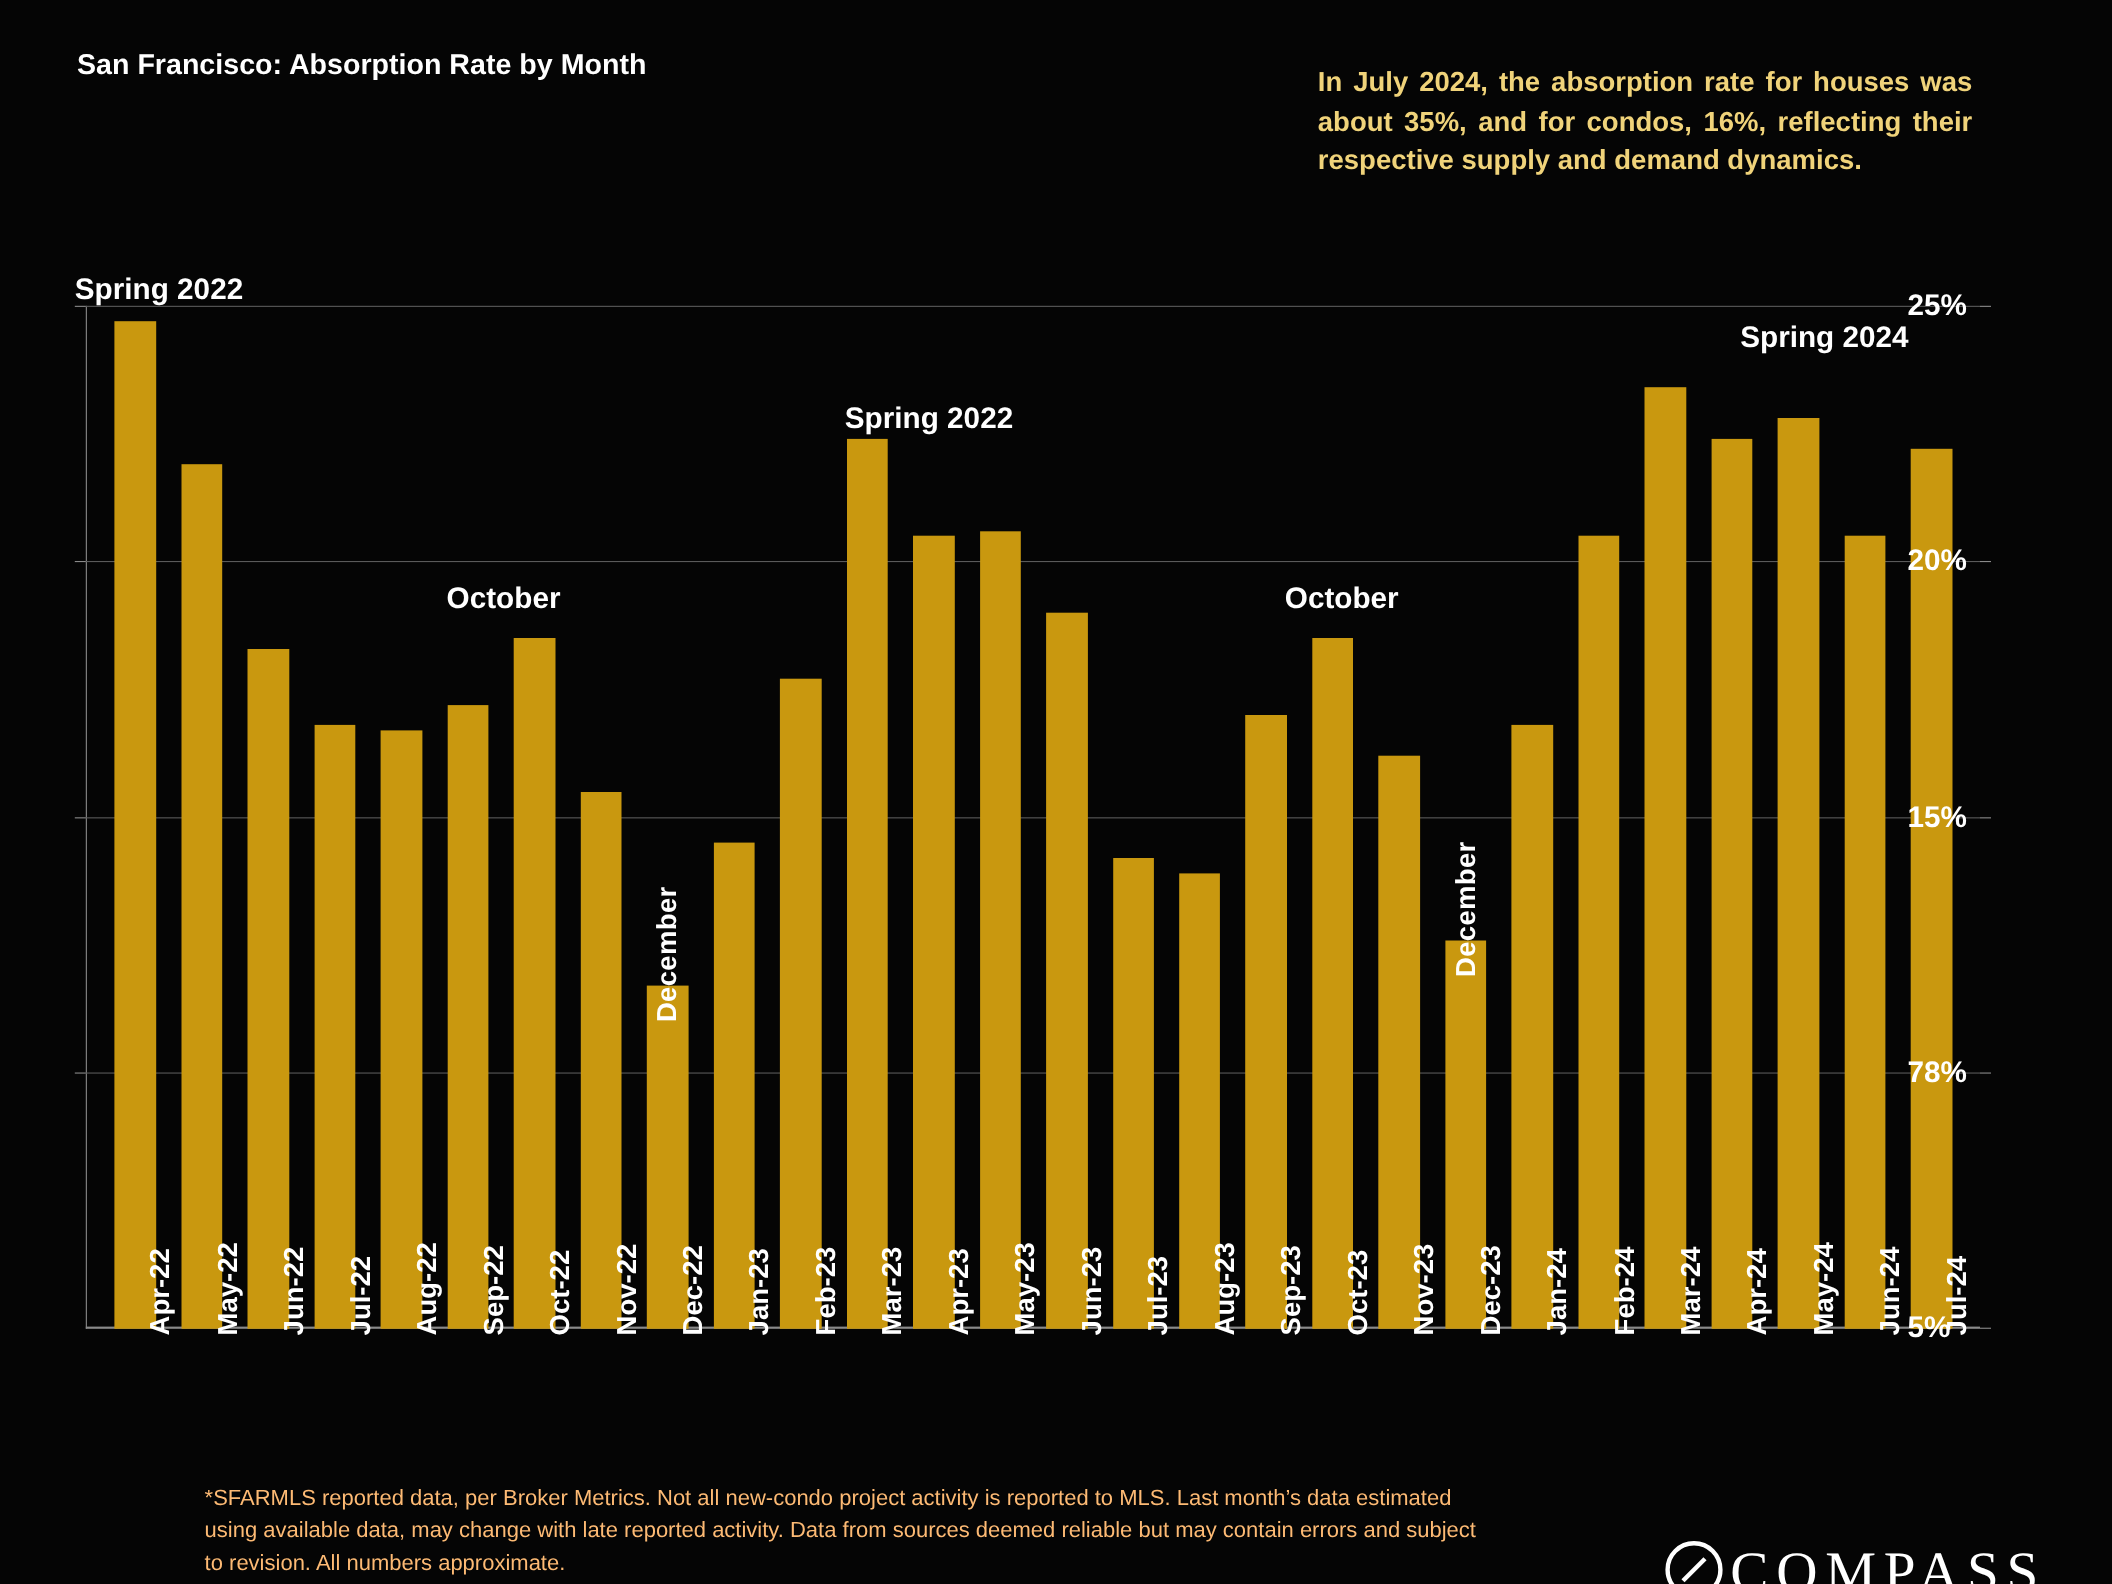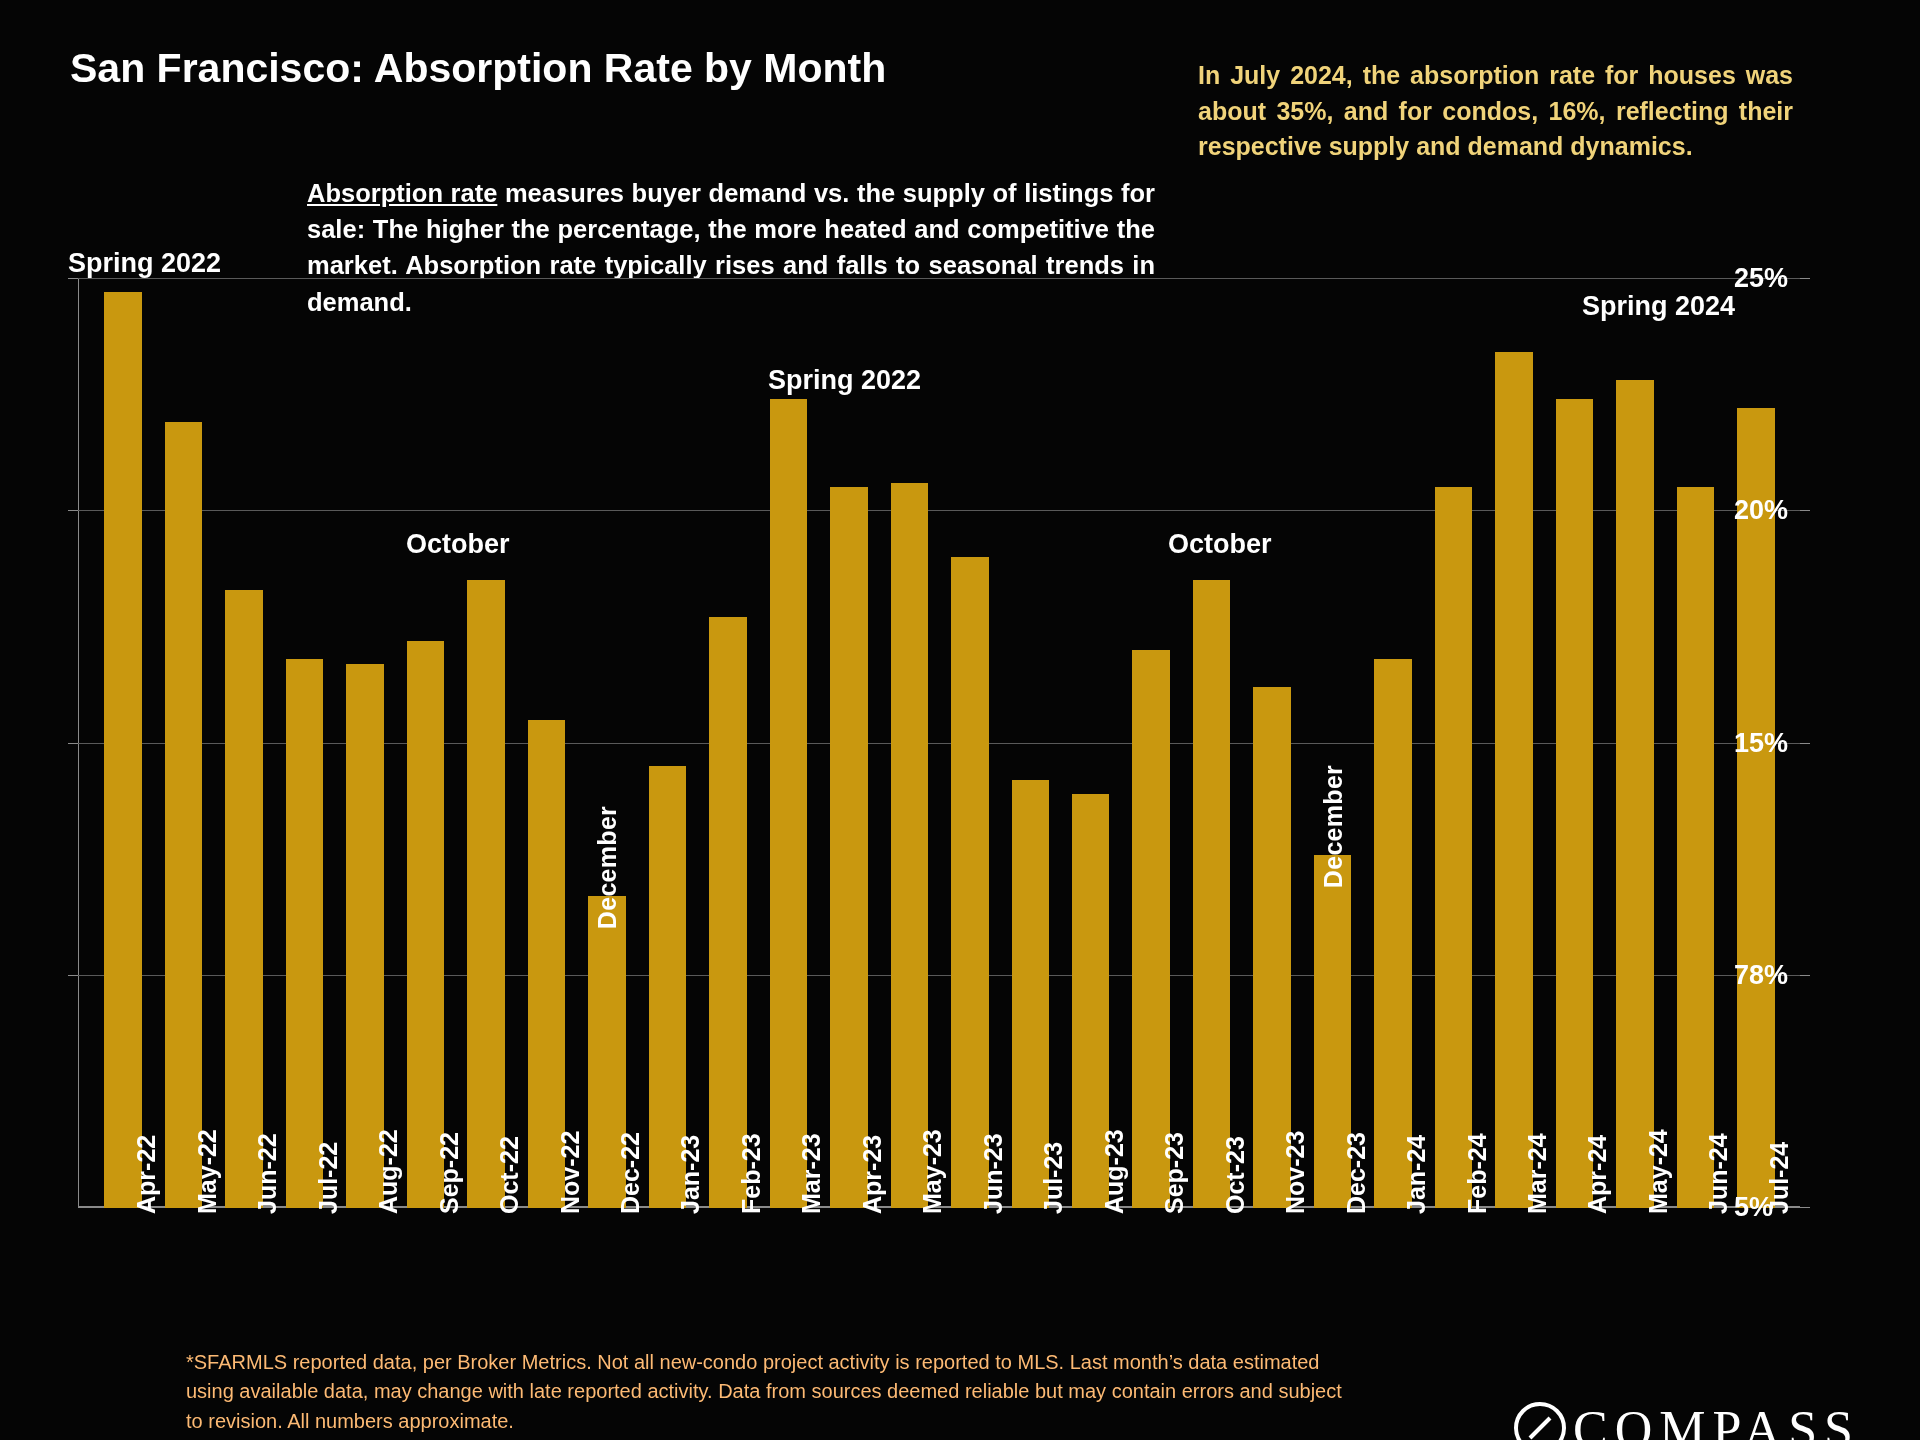--- a/index.html
+++ b/index.html
@@ -28,21 +28,21 @@
     left: 70px;
     top: 36px;
   }
   #chart-title {
     font-size: 36px;
     font-weight: bold;
     letter-spacing: 0.1px;
     line-height: 1.22;
   }
   #chart-subtitle {
-    font-size: 41px;
+    font-size: 26px;
     font-weight: bold;
     line-height: 1.3;
     margin-top: 6px;
   }
 
   
   #description-block {
     position: absolute;
     left: 307px;
     top: 175px;
@@ -245,23 +245,20 @@
 </style>
 </head>
 <body>
 
 <div class="stage">
 
   <div id="title-block">
     <div id="chart-subtitle">San Francisco:  Absorption Rate by Month</div>
   </div>
 
-  <div id="description-block">
-    <span class="u">Absorption rate</span><span> measures buyer demand vs. the supply of listings for sale: The higher the percentage, the more heated and competitive the market. Absorption rate typically rises and falls to seasonal trends in demand.</span>
-  </div>
 
   <div id="callout-block">In July 2024, the absorption rate for houses was about 35%, and for condos, 16%, reflecting their respective supply and demand dynamics.</div>
 
   <div id="plot">
     <div class="axis-left"></div>
     <div class="axis-bottom"></div>
 
     <div class="gridline" style="top:0px;"></div>
     <div class="gridline" style="top:232px;"></div>
     <div class="gridline" style="top:465px;"></div>

